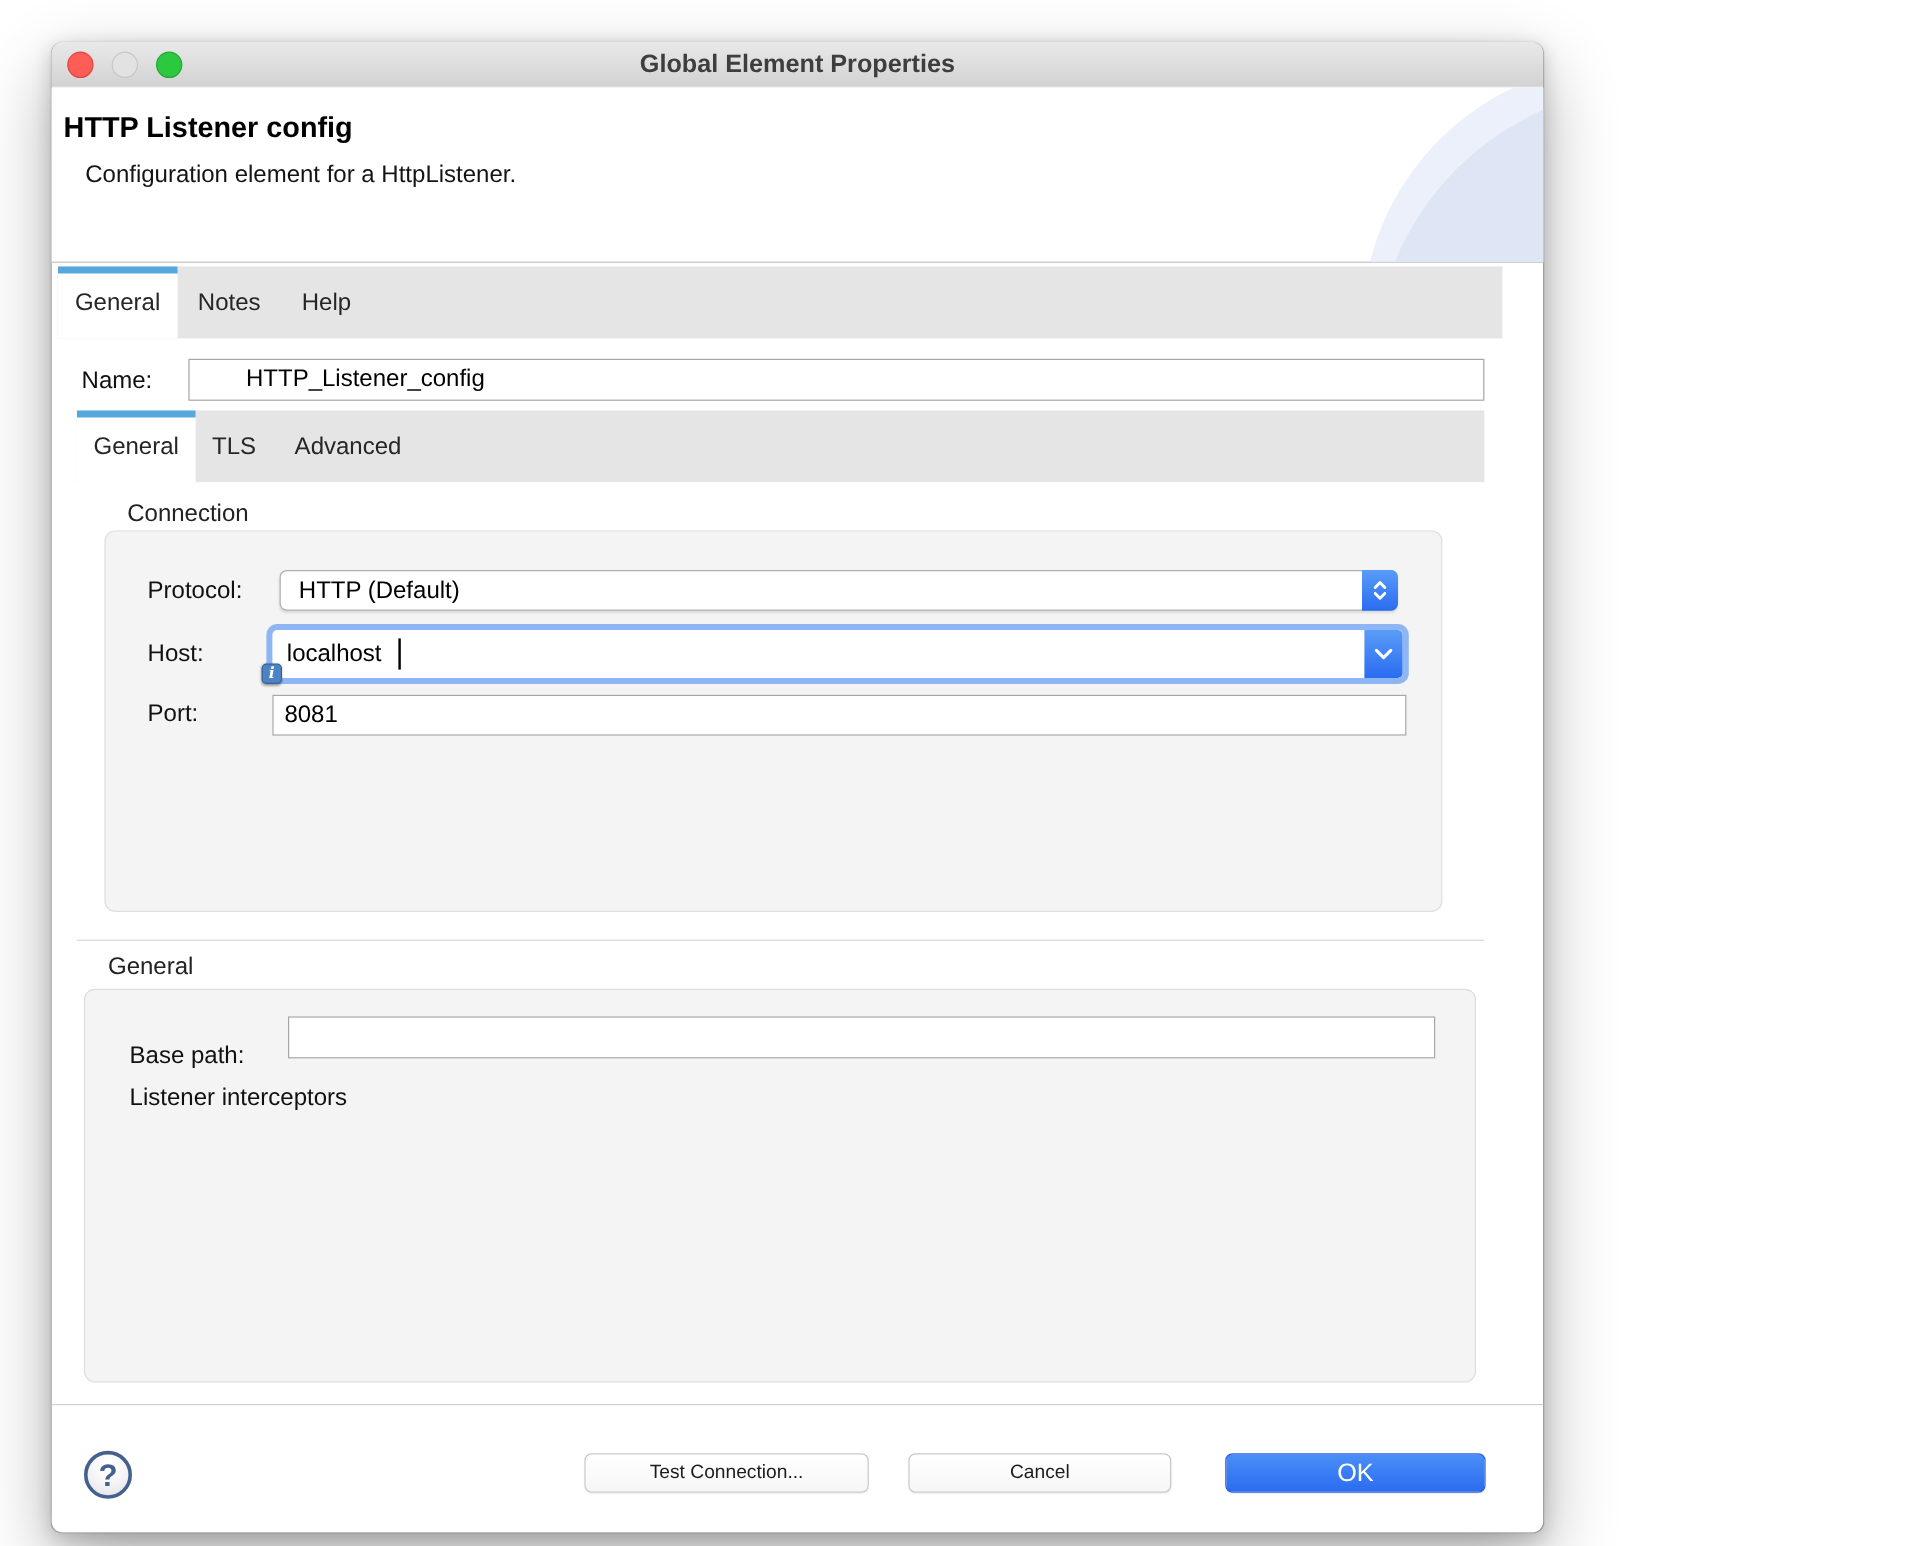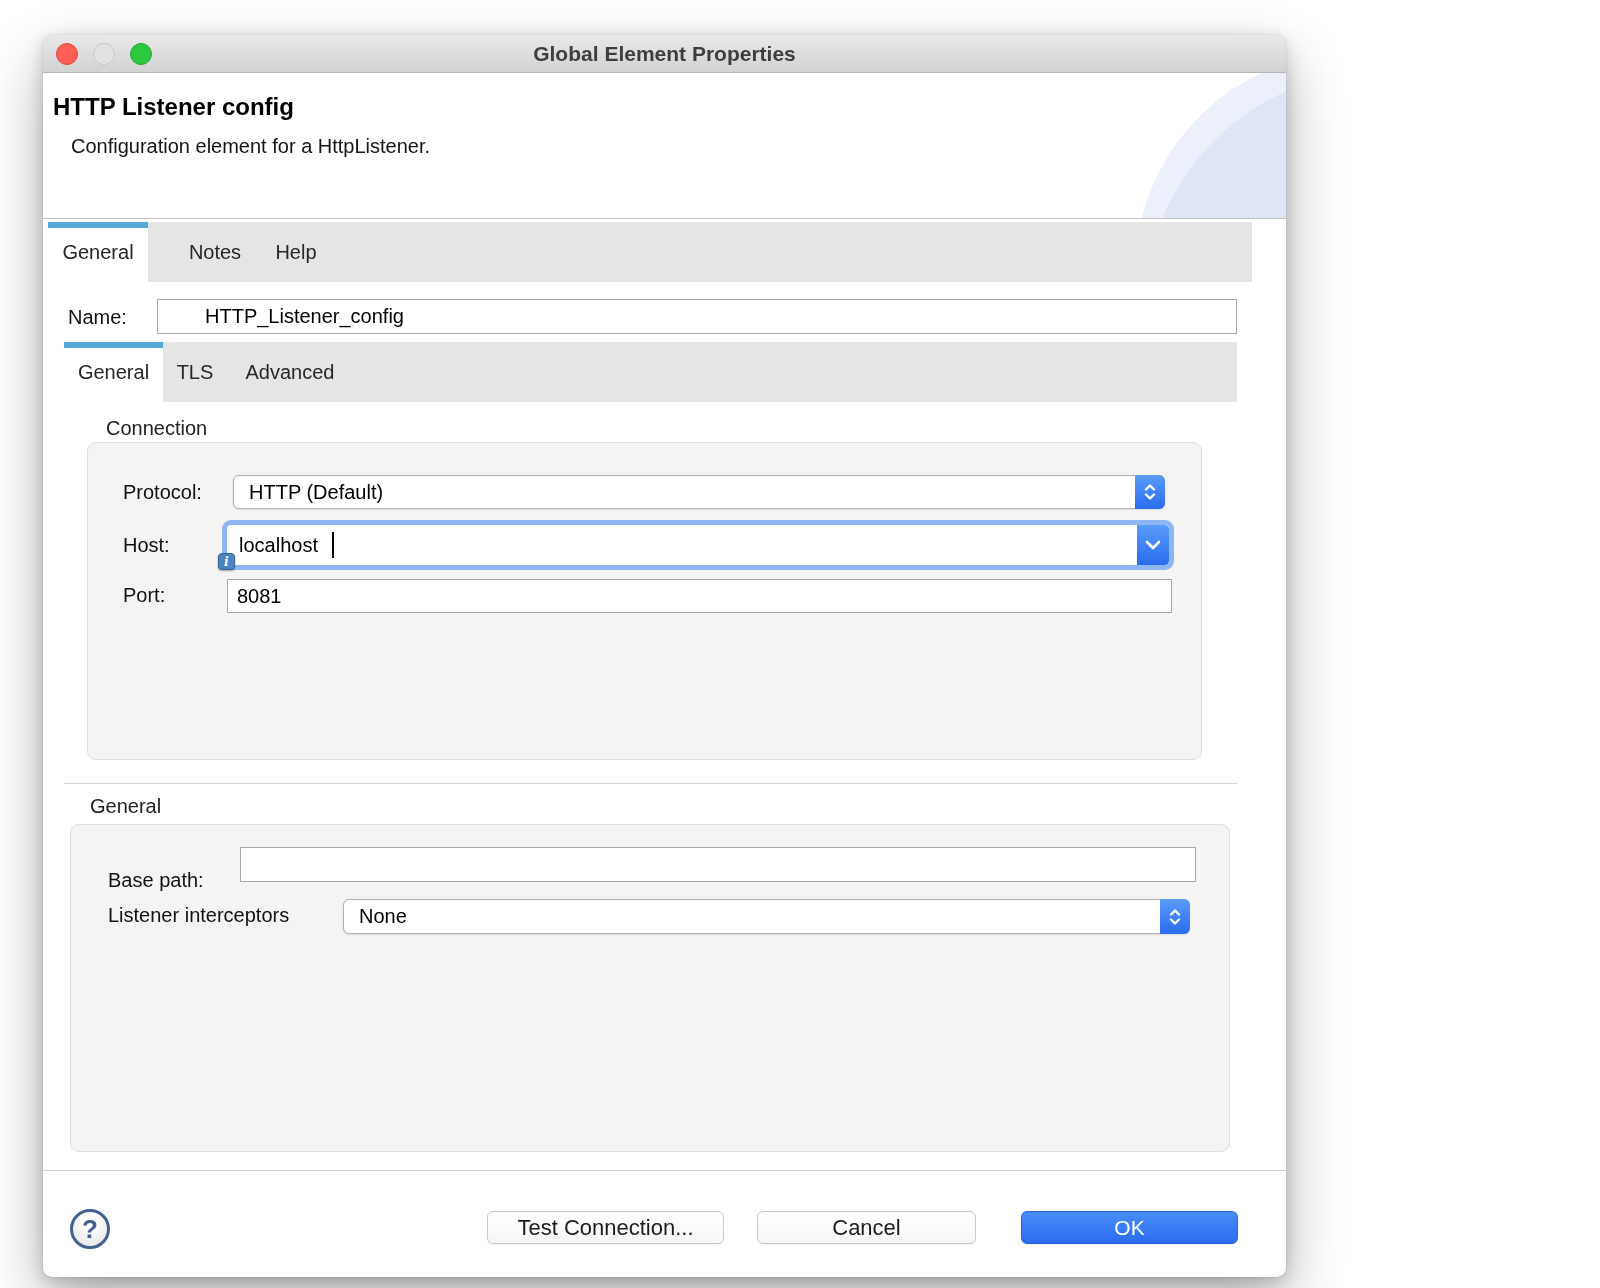--- a/index.html
+++ b/index.html
@@ -31,21 +31,21 @@
   .header p  { position:absolute; left:28px; top:62px; font-size:20px; color:#141414; }
 
   
   .tabbar { position:absolute; display:flex; background:#e5e5e5; }
   .outer-tabbar { left:5px; top:187px; width:1204px; height:60px; }
   .inner-tabbar { left:21px; top:307px; width:1173px; height:60px; }
   .tab { height:100%; display:flex; align-items:center; justify-content:center;
     font-size:20px; color:#262626; cursor:default; }
   .tab.active { background:#ffffff; box-shadow:inset 0 6px 0 0 #57a8da; }
   .outer-tabbar .tab:nth-child(1){ width:100px; }
-  .outer-tabbar .tab:nth-child(2){ width:86px;margin-left:24px; }
+  .outer-tabbar .tab:nth-child(2){ width:86px; }
   .outer-tabbar .tab:nth-child(3){ width:76px; }
   .inner-tabbar .tab:nth-child(1){ width:99px; }
   .inner-tabbar .tab:nth-child(2){ width:64px; }
   .inner-tabbar .tab:nth-child(3){ width:126px; }
   .inner-content { position:absolute; left:21px; top:367px; width:1173px; height:382px;
     background:#ffffff; border-bottom:1px solid #d6d6d6; }
 
   
   .lbl { position:absolute; font-size:20px; color:#111; line-height:24px; }
   .txtfield { position:absolute; font-size:20px; color:#000; background:#fff;
@@ -74,21 +74,21 @@
   .info-badge { position:absolute; width:17px; height:17px; border-radius:4px;
     background:#4c84c3; border:1px solid #36629c; color:#fff; font-family:"DejaVu Serif",serif;
     font-weight:bold; font-style:italic; font-size:13px; line-height:15px; text-align:center;
     box-shadow:0 1px 2px rgba(0,0,0,.35); z-index:5; }
 
   
   .footer-sep { position:absolute; left:0; top:1135px; width:100%; height:1px; background:#cfcfcf; }
   .help-btn { position:absolute; left:27px; top:1174px; width:40px; height:40px; border-radius:50%;
     border:3px solid #44608f; background:radial-gradient(circle at 50% 30%, #ffffff 20%, #e2e2e6);
     color:#44608f; font-size:26px; font-weight:bold; text-align:center; line-height:34px; }
-  .btn { position:absolute; top:1176px; height:33px; border-radius:6px; font-size:22px;
+  .btn { position:absolute; top:1176px; height:33px; border-radius:6px; font-size:16px;
     background:linear-gradient(#ffffff,#f6f6f6); border:1px solid #c9c9c9; color:#1c1c1c;
     box-shadow:0 1px 1px rgba(0,0,0,.06);
     font-family:"Liberation Sans","DejaVu Sans",sans-serif; }
   .btn.primary { background:linear-gradient(#4a8ef8,#2b6cf0); border:1px solid #2a62d8;
     color:#fff; font-size:21px; }
 
   svg { display:block; }
 </style>
 </head>
 <body>
@@ -167,28 +167,20 @@
   <div class="lbl" style="left:80px; top:548px;">Port:</div>
   <input class="txtfield" style="left: 184px; top: 544px; width: 945px; height: 34px;" value="8081">
 
   <div class="group-label" style="left:47px; top:760px;">General</div>
   <div class="groupbox" style="left:27px; top:789px; width:1160px; height:328px;"></div>
 
   <div class="lbl" style="left:65px; top:817px;margin-top:16px;">Base path:</div>
   <input class="txtfield" style="left: 197px; top: 812px; width: 956px; height: 35px;" value="">
 
   <div class="lbl" style="left:65px; top:868px;">Listener interceptors</div>
-  <div class="popup" style="left:300px; top:864px; width:847px; height:35px;">
-    <span class="popup-text">None</span>
-    <span class="cap">
-      <svg width="16" height="24" viewBox="0 0 16 24">
-          <path d="M4 9.5 L8 5.5 L12 9.5 M4 14.5 L8 18.5 L12 14.5" stroke="#ffffff" stroke-width="2.4" fill="none" stroke-linecap="round" stroke-linejoin="round"></path>
-        </svg>
-    </span>
-  </div>
 
   <div class="footer-sep"></div>
   <div class="help-btn">?</div>
   <button class="btn" style="left:444px; width:237px;">Test Connection...</button>
   <button class="btn" style="left:714px; width:219px;">Cancel</button>
   <button class="btn primary" style="left:978px; width:217px;">OK</button>
 
 </div>
 
 </body></html>

